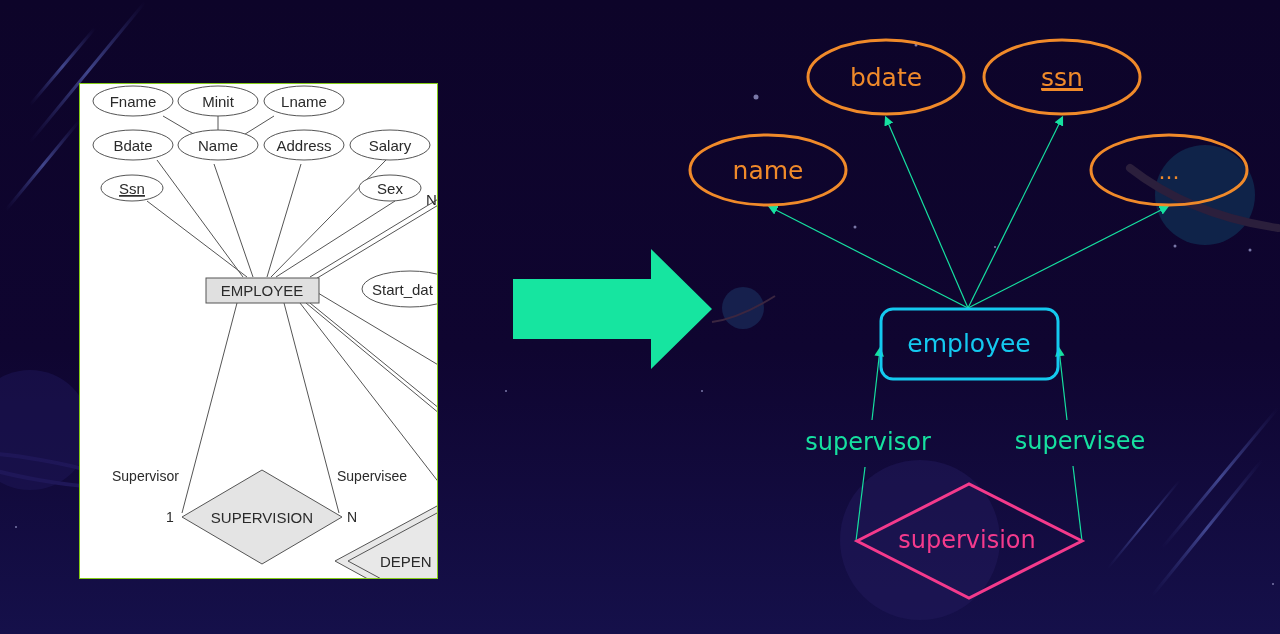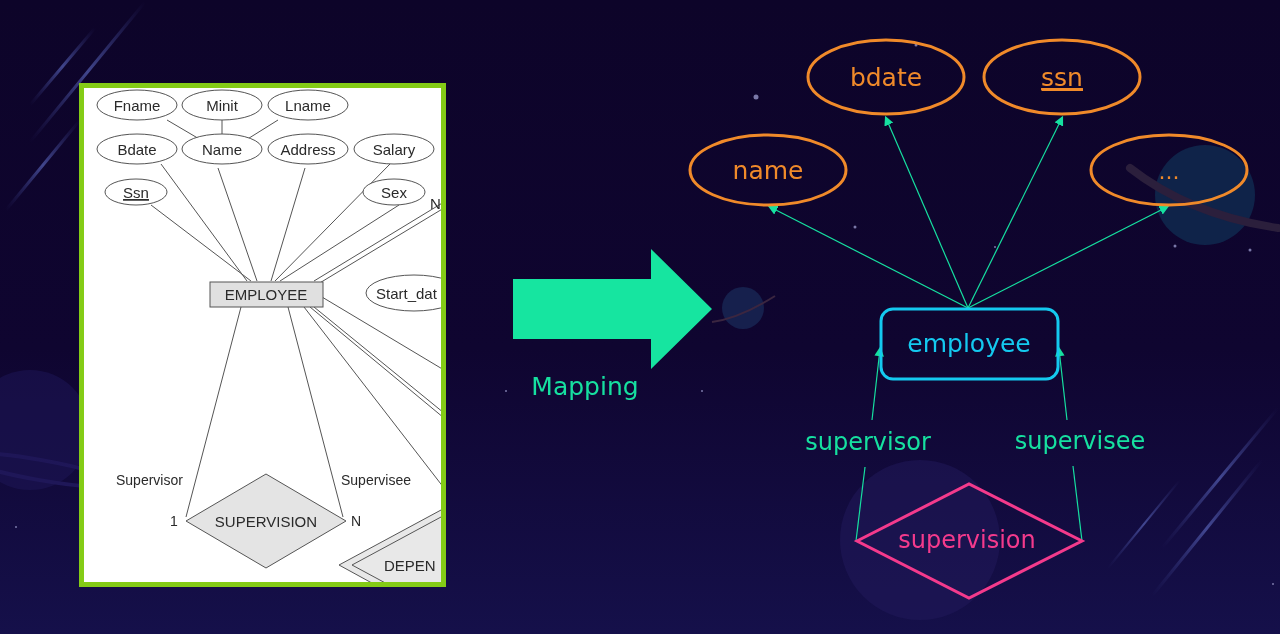--- a/index.html
+++ b/index.html
@@ -4,21 +4,21 @@
   <style>
     html, body { margin: 0; padding: 0; }
     body {
       width: 1280px; height: 634px; overflow: hidden; position: relative;
       background: linear-gradient(180deg, #0d0429 0%, #0f0530 55%, #15104a 100%);
       font-family: "DejaVu Sans", sans-serif;
     }
     .layer { position: absolute; left: 0; top: 0; }
     .er-panel {
       position: absolute; left: 79px; top: 83px; width: 357px; height: 494px;
-      background: #ffffff; overflow: hidden; border: 5px solid #84cc16;
+      background: #ffffff; overflow: hidden; border: 1px solid #84cc16;
     }
     .er-panel svg text { font-family: "Liberation Sans", sans-serif; fill: #2a2a2a; }
     .caption {
       position: absolute; left: 510px; top: 370px; width: 150px; text-align: center;
       color: #16e0a0; font-family: "DejaVu Sans", sans-serif; font-size: 25px; line-height: 34px;
     }
   </style>
 </head>
 <body>
 
@@ -150,21 +150,20 @@
       <polygon points="268,477 370,422 370,532" fill="none" stroke="#555"></polygon>
       <text x="300" y="483" font-size="15">DEPEN</text>
     </g>
   </svg>
 </div>
 
 <svg class="layer" width="1280" height="634" style="pointer-events:none">
   <polygon points="513,279 651,279 651,249 712,309 651,369 651,339 513,339" fill="#16e5a0"></polygon>
 </svg>
 <div class="caption">
-  <div>Mapping</div>
 </div>
 
 <svg class="layer right" width="1280" height="634">
   <defs>
     <marker id="arrowhead" markerWidth="8" markerHeight="8" refX="6" refY="4" orient="auto">
       <path d="M0,0 L8,4 L0,8 Z" fill="#16e0a0"></path>
     </marker>
   </defs>
 
   <g stroke="#16e0a0" stroke-width="1.2" fill="none">

